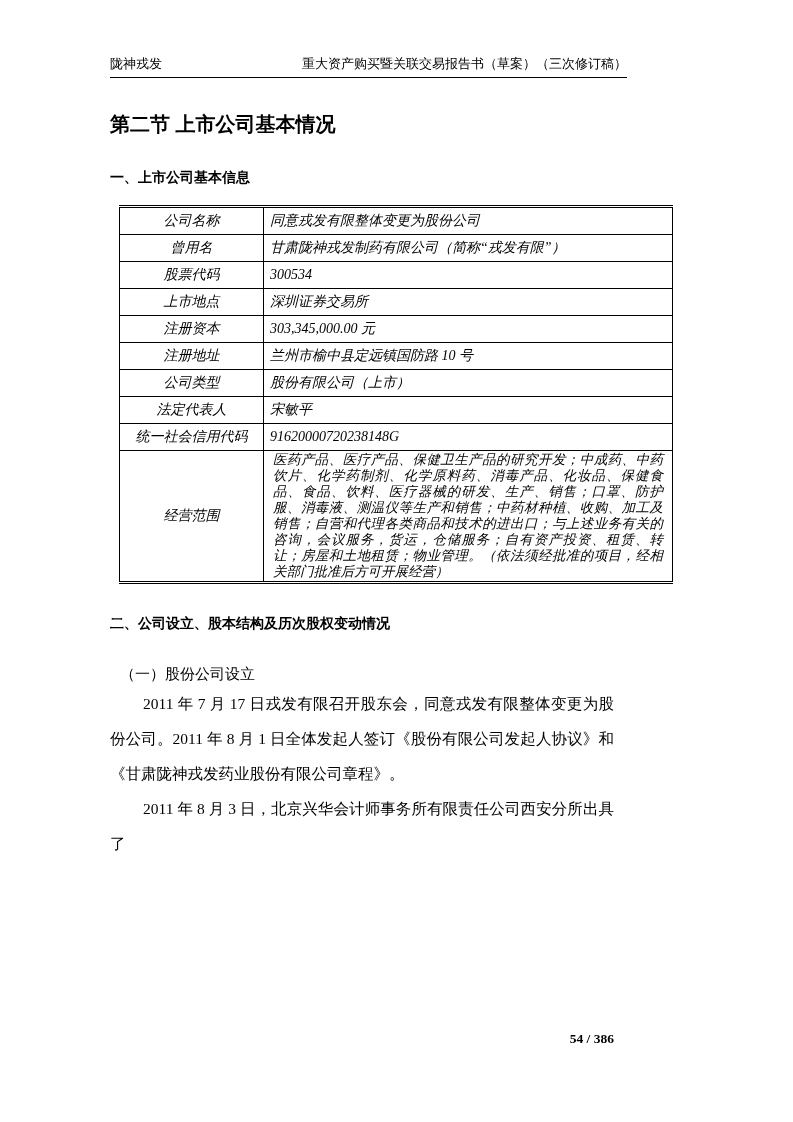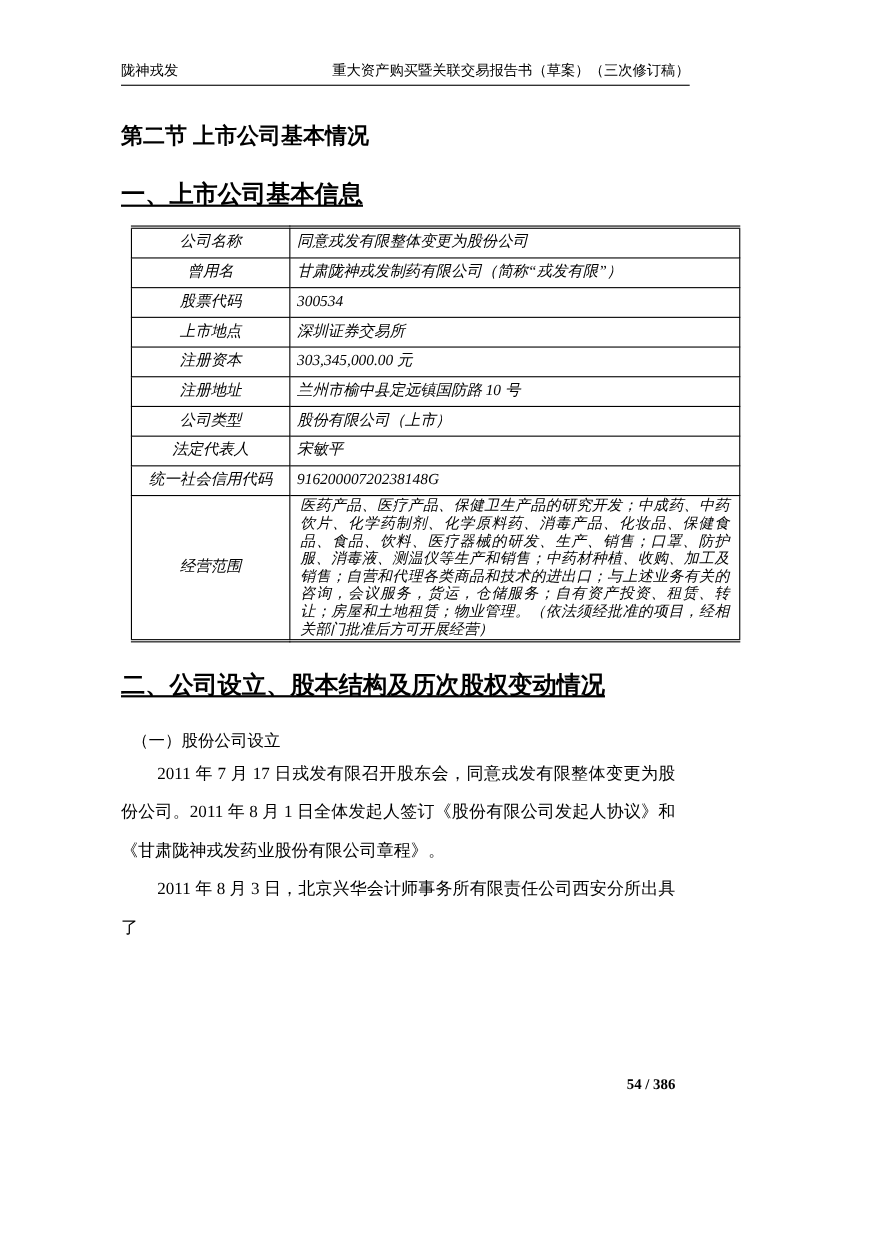--- a/index.html
+++ b/index.html
@@ -35,23 +35,22 @@
     text-align: left;
     font-family: "Liberation Sans", sans-serif;
     font-weight: bold;
     font-size: 20px;
     line-height: 28px;
   }
   .h-level1 {
     margin: 26px 0 0 0;
     font-family: "Liberation Sans", sans-serif;
     font-weight: bold;
-    font-size: 22px;
+    font-size: 14px;
     line-height: 26px;
-    text-decoration: underline;
   }
   .h-level2 {
     margin: 26px 0 0 10px;
     font-family: "Liberation Sans", sans-serif;
     font-weight: normal;
     font-size: 15px;
     line-height: 24px;
   }
 
   table.info-table {
@@ -84,21 +83,21 @@
     font-size: 15.5px;
     line-height: 35px;
     text-align: justify;
     text-justify: inter-ideograph;
     text-indent: 33px;
   }
   .body-text p.first { margin-top: 14px; }
 
   .footer {
     position: absolute;
-    top: 978px;
+    top: 1031px;
     right: 106px;
     font-weight: bold;
     font-size: 13.5px;
     line-height: 16px;
   }
 </style>
 </head>
 <body>
 
 <div class="page">

